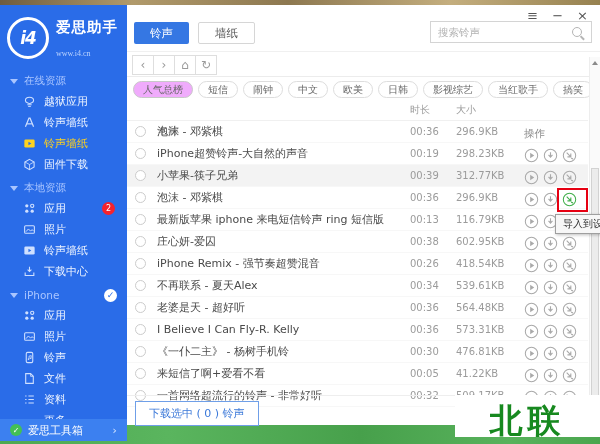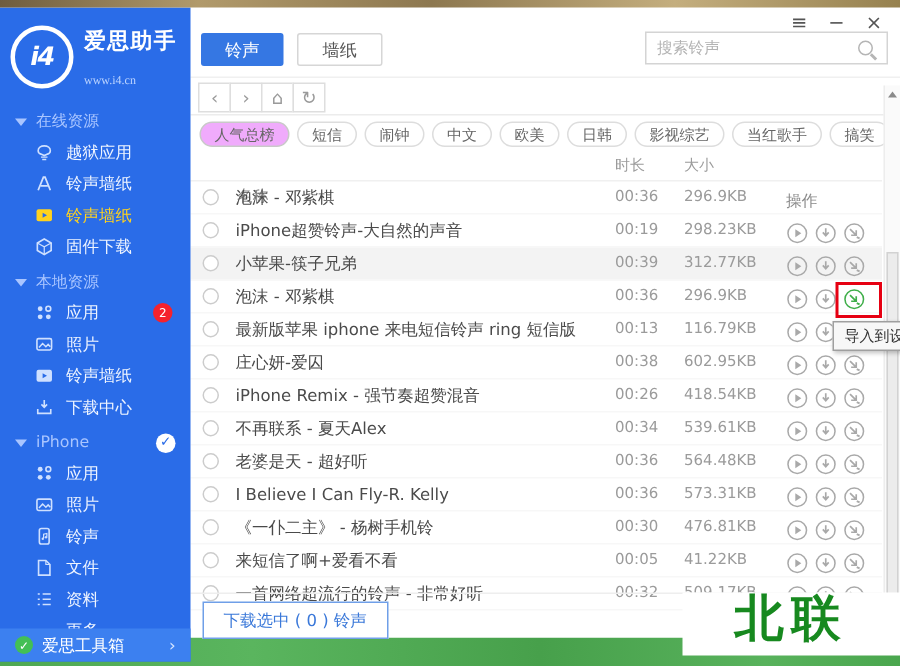--- a/index.html
+++ b/index.html
@@ -91,21 +91,21 @@
   
   .scrollbar{position:absolute;right:0;top:52px;bottom:2px;width:11px;background:#fafafa;border-left:1px solid #ededed;
              box-sizing:border-box;display:flex;flex-direction:column;align-items:center;z-index:10;}
   .sb-up,.sb-down{height:11px;display:flex;align-items:center;justify-content:center;flex:none;width:100%;}
   .sb-up::after{content:"";border-left:3px solid transparent;border-right:3px solid transparent;border-bottom:4px solid #8a8a8a;}
   .sb-down::after{content:"";border-left:3px solid transparent;border-right:3px solid transparent;border-top:4px solid #8a8a8a;}
   .sb-track{flex:1;width:100%;position:relative;}
   .sb-thumb{position:absolute;top:100px;left:1px;right:1px;height:243px;background:#ececec;border:1px solid #d2d2d2;box-sizing:border-box;}
   
   .watermark{position:absolute;left:455px;top:395px;width:145px;height:42px;background:#fff;z-index:6;
-             display:flex;align-items:flex-start;justify-content:center;}
+             display:flex;align-items:flex-end;justify-content:center;}
   .watermark span{font-size:33px;font-weight:bold;color:#17891f;letter-spacing:5px;line-height:1;}
 </style>
 </head>
 <body>
 
 <div class="screen">
   <div class="strip-top"></div>
   <div class="strip-bottom"></div>
 
   <aside class="sidebar">

